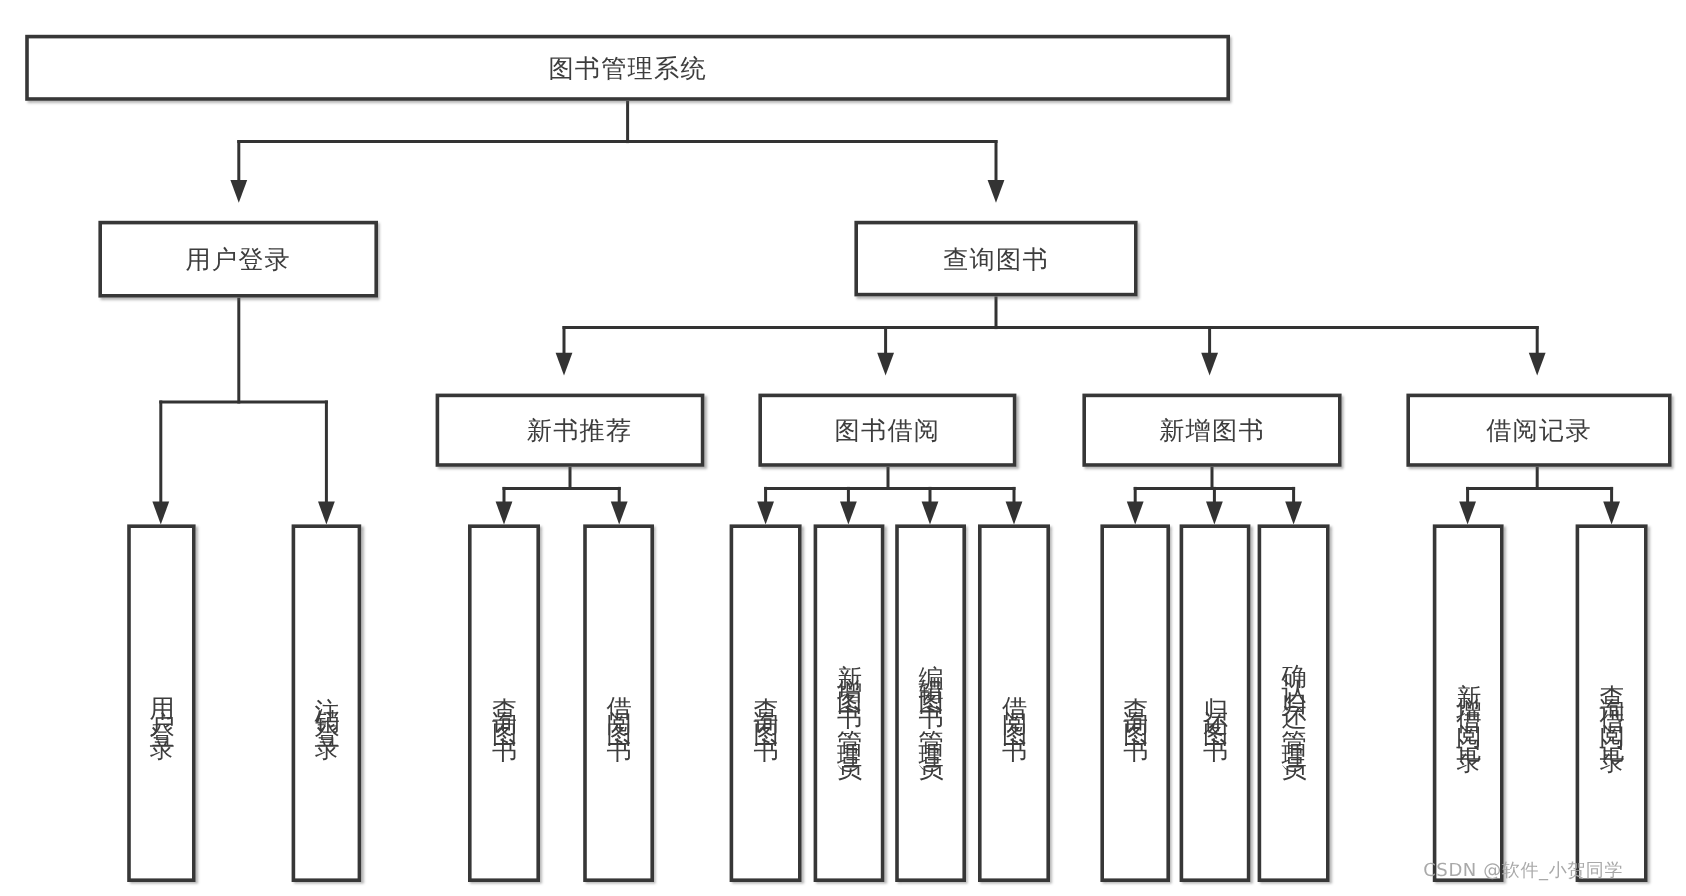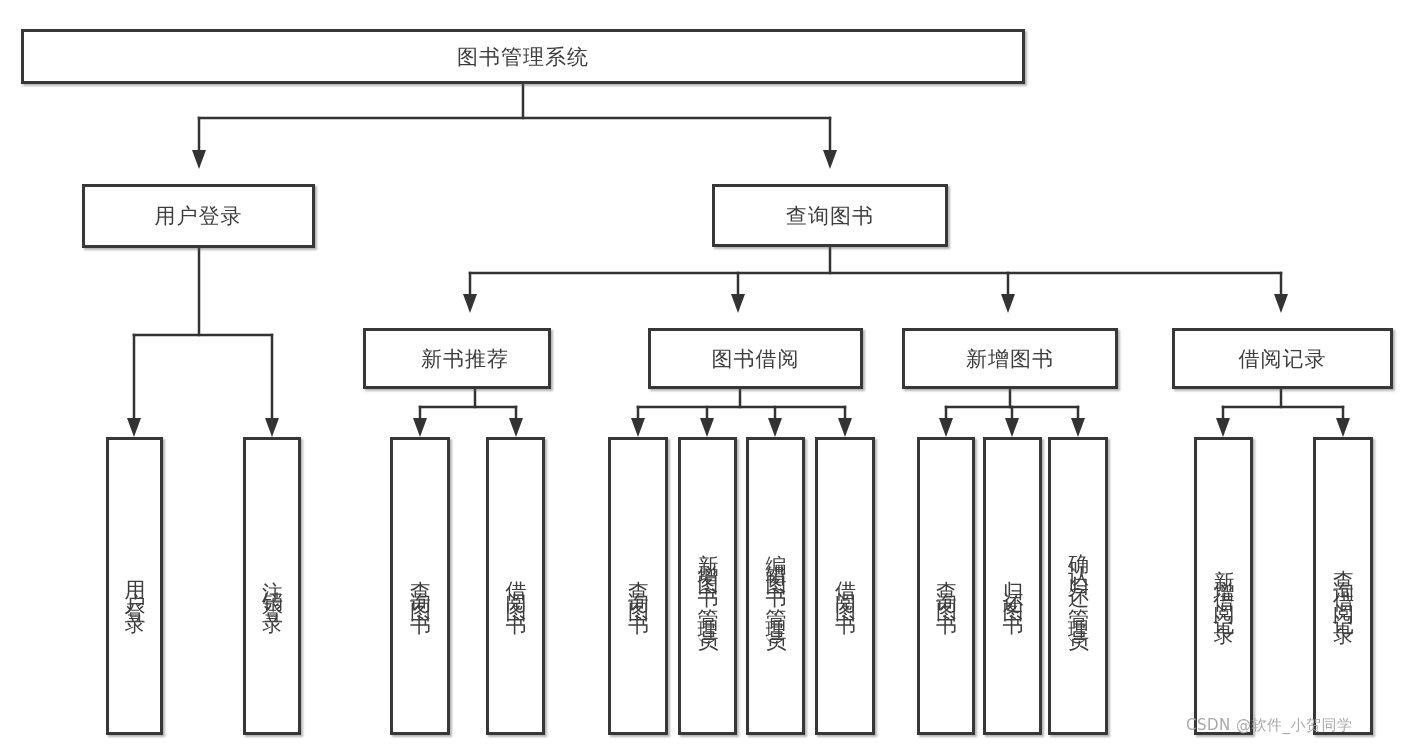--- a/index.html
+++ b/index.html
@@ -132,22 +132,22 @@
       <polygon points="1216,418 1230,418 1223,437"></polygon>
       <polygon points="1336,418 1350,418 1343,437"></polygon>
     </g>
   </svg>
 
   <div class="node hbox" style="left:21px; top:14px; width:1004px; height:55px;">图书管理系统</div>
 
   <div class="node hbox" style="left:82px; top:169px; width:233px; height:64px;">用户登录</div>
   <div class="node hbox" style="left:712px; top:169px; width:236px; height:63px;">查询图书</div>
 
-  <div class="node hbox" style="left:363px; top:313px; width:188px; height:61px;padding-left:16px;">新书推荐</div>
-  <div class="node hbox" style="left:648px; top:313px; width:215px; height:61px;">图书借阅</div>
+  <div class="node hbox" style="left:363px; top:313px; width:224px; height:61px;padding-left:16px;">新书推荐</div>
+  <div class="node hbox" style="left:632px; top:313px; width:215px; height:61px;">图书借阅</div>
   <div class="node hbox" style="left:902px; top:313px; width:216px; height:61px;">新增图书</div>
   <div class="node hbox" style="left:1172px; top:313px; width:221px; height:61px;">借阅记录</div>
 
   <div class="node vbox" style="left:106px; top:437px; width:57px; height:298px;">用户登录</div>
   <div class="node vbox" style="left:243px; top:437px; width:58px; height:298px;">注销登录</div>
 
   <div class="node vbox" style="left:390px; top:437px; width:60px; height:298px;">查询图书</div>
   <div class="node vbox" style="left:486px; top:437px; width:59px; height:298px;">借阅图书</div>
 
   <div class="node vbox" style="left:608px; top:437px; width:60px; height:298px;">查询图书</div>

